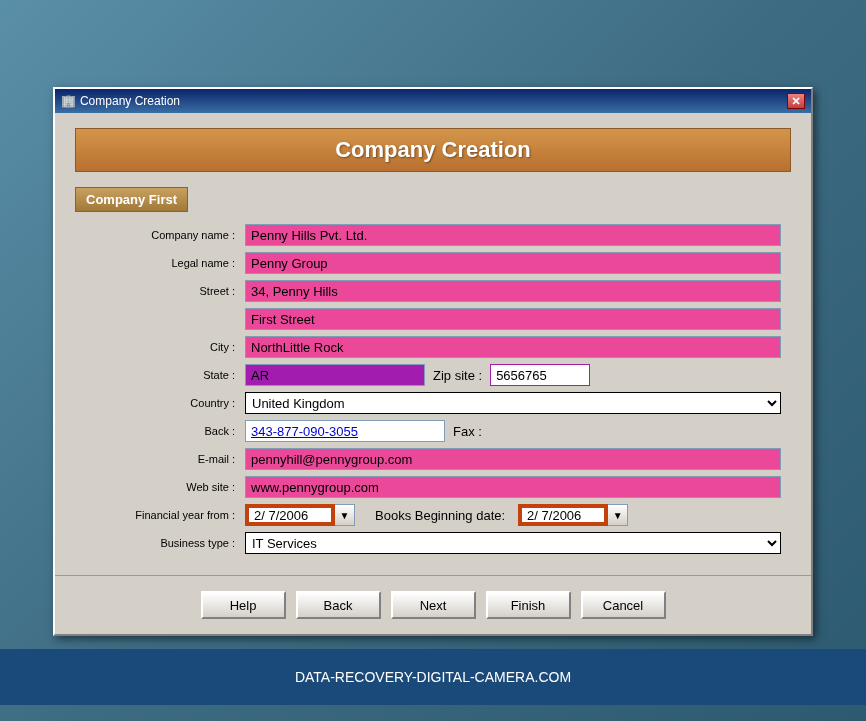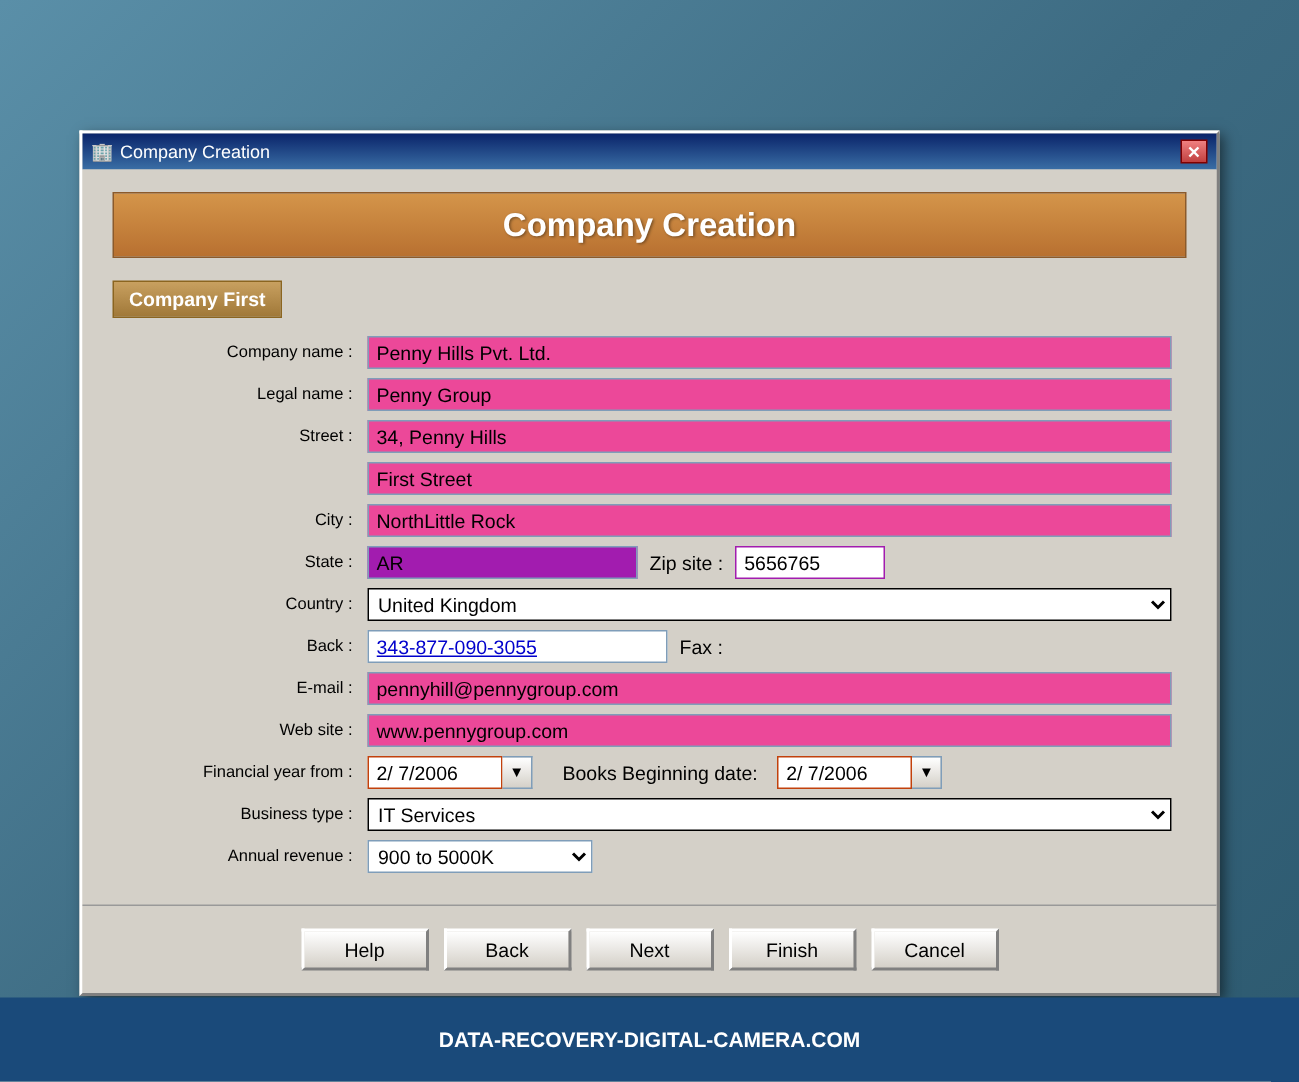--- a/index.html
+++ b/index.html
@@ -264,21 +264,21 @@
       border: 1px solid #7f9db9;
       background: white;
       padding: 2px 5px;
       font-size: 13px;
       font-family: inherit;
     }
 
     .date-input {
       width: 90px;
       height: 22px;
-      border: 1px solid #c2410c;
+      border: 4px solid #c2410c;
       background: white;
       padding: 2px 5px;
       font-size: 13px;
       font-family: inherit;
     }
 
     .date-btn {
       height: 22px;
       width: 20px;
       background: linear-gradient(to bottom, #fff, #d4d0c8);
@@ -319,29 +319,29 @@
       border-top-color: #ffffff;
       border-left-color: #ffffff;
       cursor: pointer;
       font-size: 13px;
       font-family: inherit;
     }
 
     
     .watermark-bar {
       position: absolute;
-      bottom: 0;
+      bottom: 16px;
       left: 0;
       right: 0;
       background: #1a4a7a;
       color: white;
       text-align: center;
       padding: 20px;
       font-size: 14px;
-      font-weight: bold;
+      font-weight: normal;
       z-index: 20;
     }
 
     .state-input {
       width: 180px;
       height: 22px;
       border: 1px solid #7f9db9;
       background: #a21caf;
       padding: 2px 5px;
       font-size: 13px;
@@ -477,29 +477,20 @@
         <div class="form-row">
           <label class="form-label">Business type :</label>
           <select class="form-select">
             <option selected="">IT Services</option>
             <option>Manufacturing</option>
             <option>Trading</option>
             <option>Services</option>
           </select>
         </div>
 
-        <div class="form-row">
-          <label class="form-label">Annual revenue :</label>
-          <select class="annual-select">
-            <option selected="">900 to 5000K</option>
-            <option>Less than 900K</option>
-            <option>5000K to 10000K</option>
-            <option>More than 10000K</option>
-          </select>
-        </div>
 
       </div>
     </div>
 
     <div class="dialog-footer">
       <button class="footer-btn">Help</button>
       <button class="footer-btn">Back</button>
       <button class="footer-btn">Next</button>
       <button class="footer-btn">Finish</button>
       <button class="footer-btn">Cancel</button>

